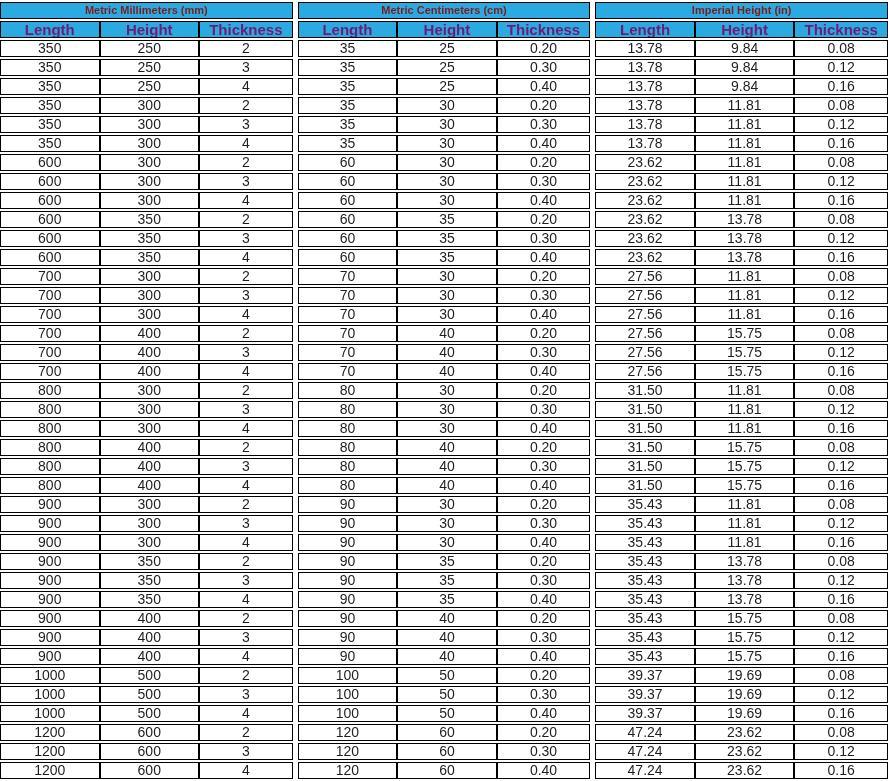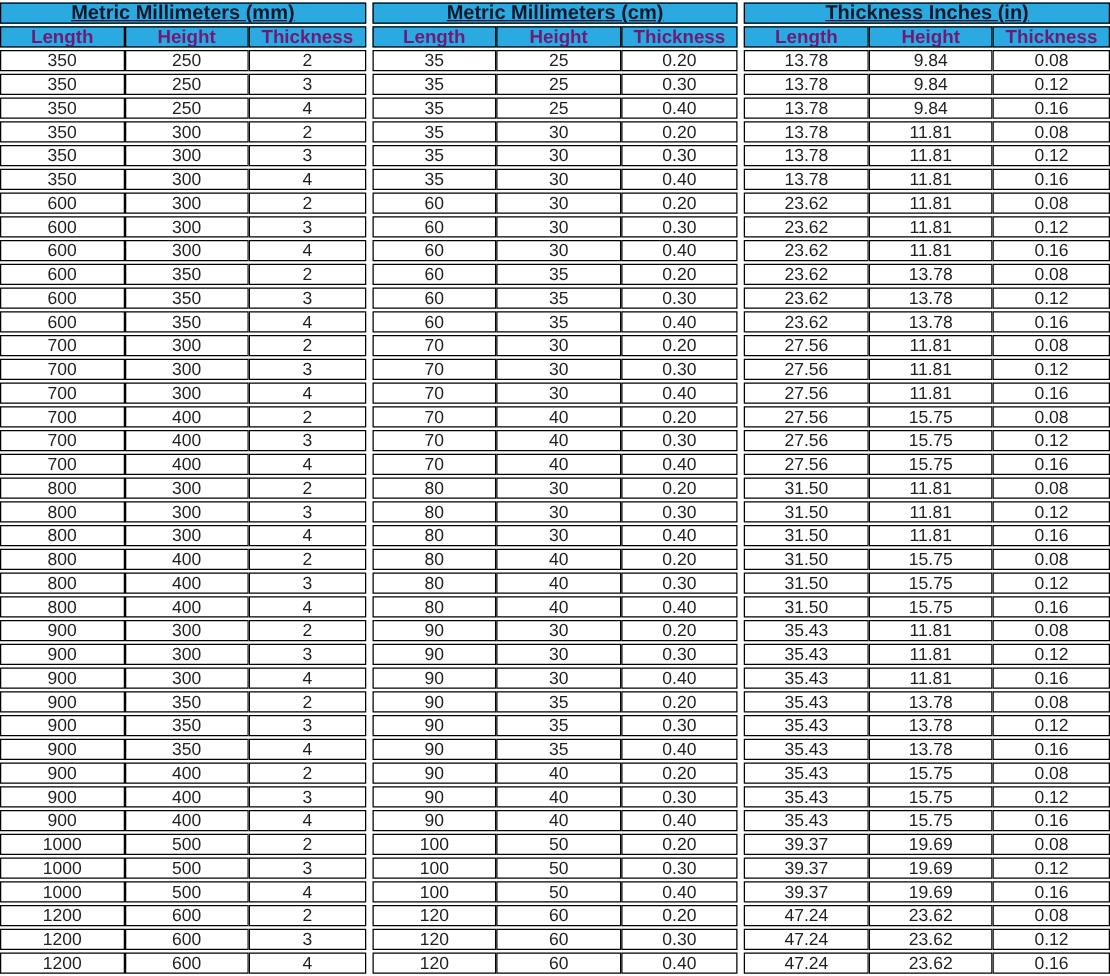--- a/index.html
+++ b/index.html
@@ -30,24 +30,23 @@
     height: 15px;
     line-height: 15px;
     padding: 0;
     text-align: center;
     vertical-align: middle;
     overflow: hidden;
     white-space: nowrap;
   }
   th.section-title {
     background: #2BAAE1;
-    color: #0f172a;
-    font-size: 16px;
+    color: #7f1d1d;
+    font-size: 11px;
     font-weight: bold;
-    text-decoration: underline;
   }
   th.col-head {
     background: #2BAAE1;
     color: #701a75;
     font-size: 15px;
     font-weight: bold;
   }
   td.val {
     background: #ffffff;
     color: #1F1F1F;
@@ -275,21 +274,21 @@
   </table>
 
   <table class="conv">
     <colgroup>
         <col class="c1">
         <col class="c2">
         <col class="c3">
       </colgroup>
     <thead>
       <tr>
-        <th class="section-title" colspan="3">Metric Millimeters (cm)</th>
+        <th class="section-title" colspan="3">Metric Centimeters (cm)</th>
       </tr>
       <tr>
         <th class="col-head">Length</th>
         <th class="col-head">Height</th>
         <th class="col-head">Thickness</th>
       </tr>
     </thead>
     <tbody>
         <tr>
           <td class="val">35</td>
@@ -490,21 +489,21 @@
   </table>
 
   <table class="conv">
     <colgroup>
         <col class="c1">
         <col class="c2">
         <col class="c3">
       </colgroup>
     <thead>
       <tr>
-        <th class="section-title" colspan="3">Thickness Inches (in)</th>
+        <th class="section-title" colspan="3">Imperial Height (in)</th>
       </tr>
       <tr>
         <th class="col-head">Length</th>
         <th class="col-head">Height</th>
         <th class="col-head">Thickness</th>
       </tr>
     </thead>
     <tbody>
         <tr>
           <td class="val">13.78</td>

